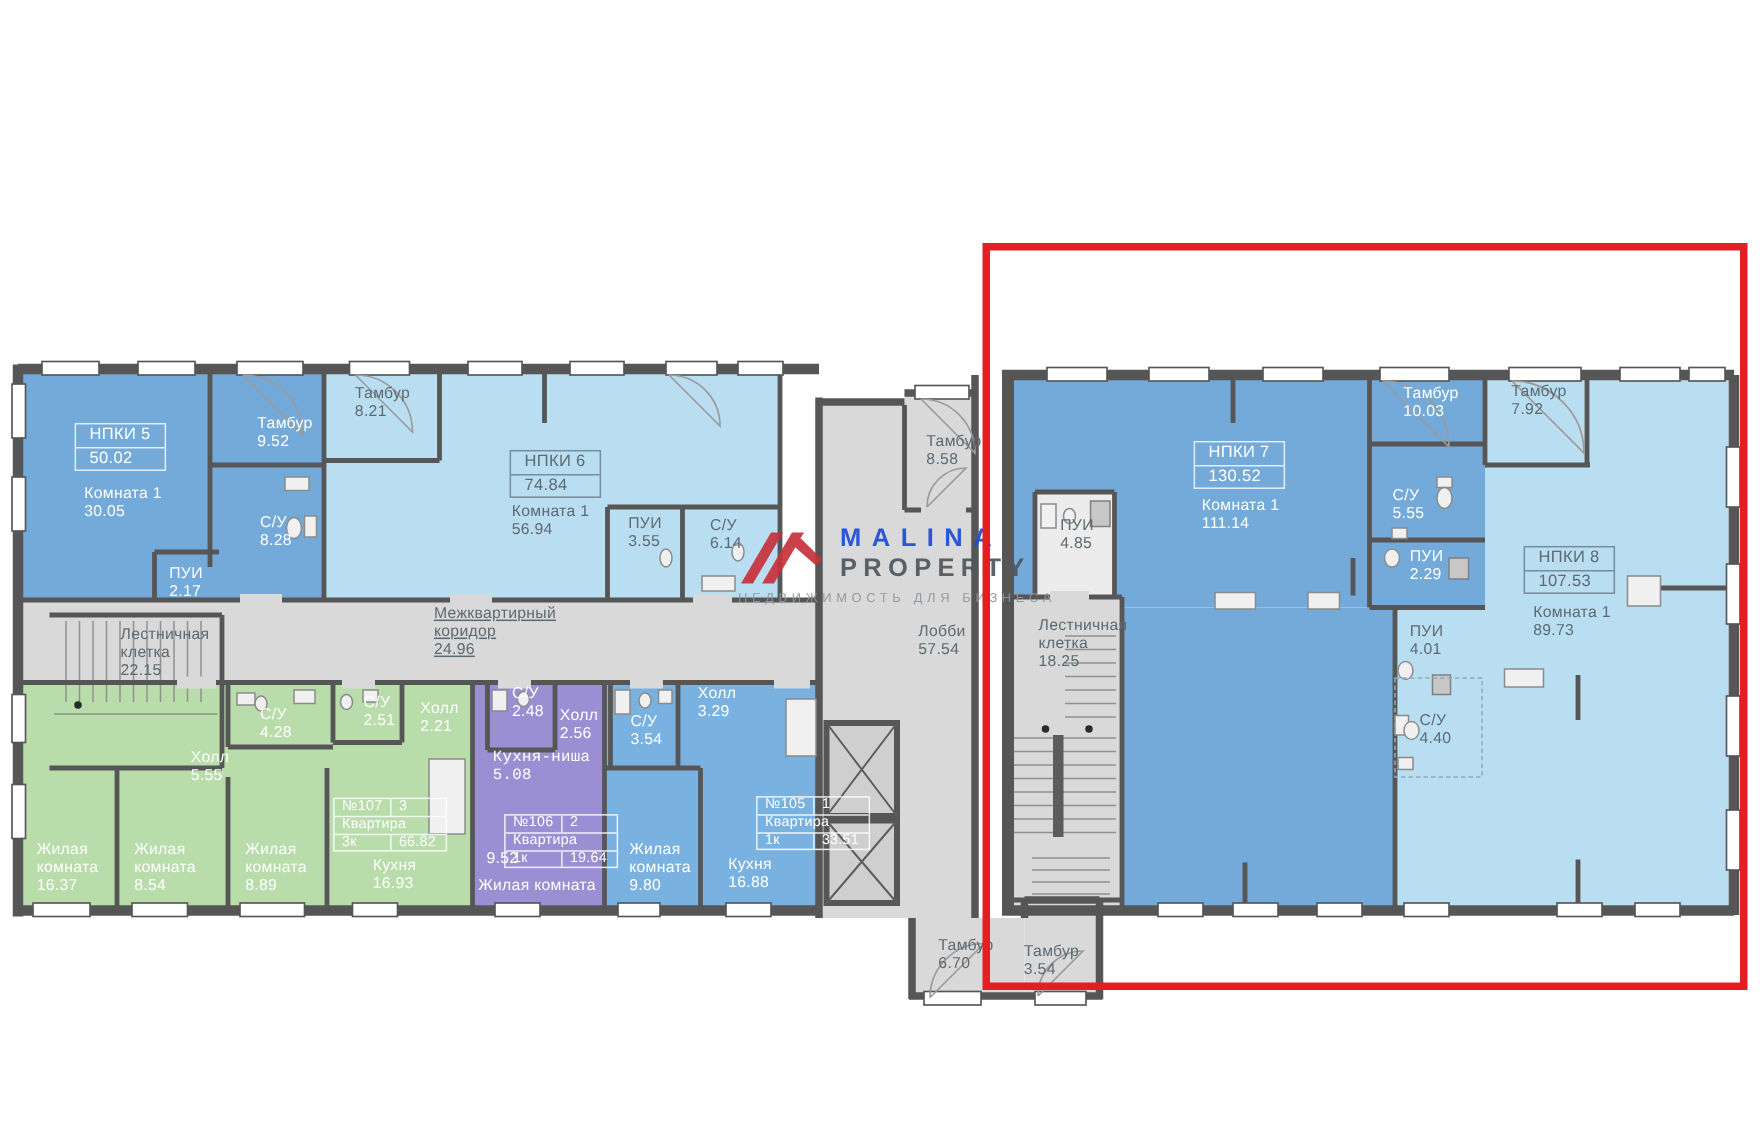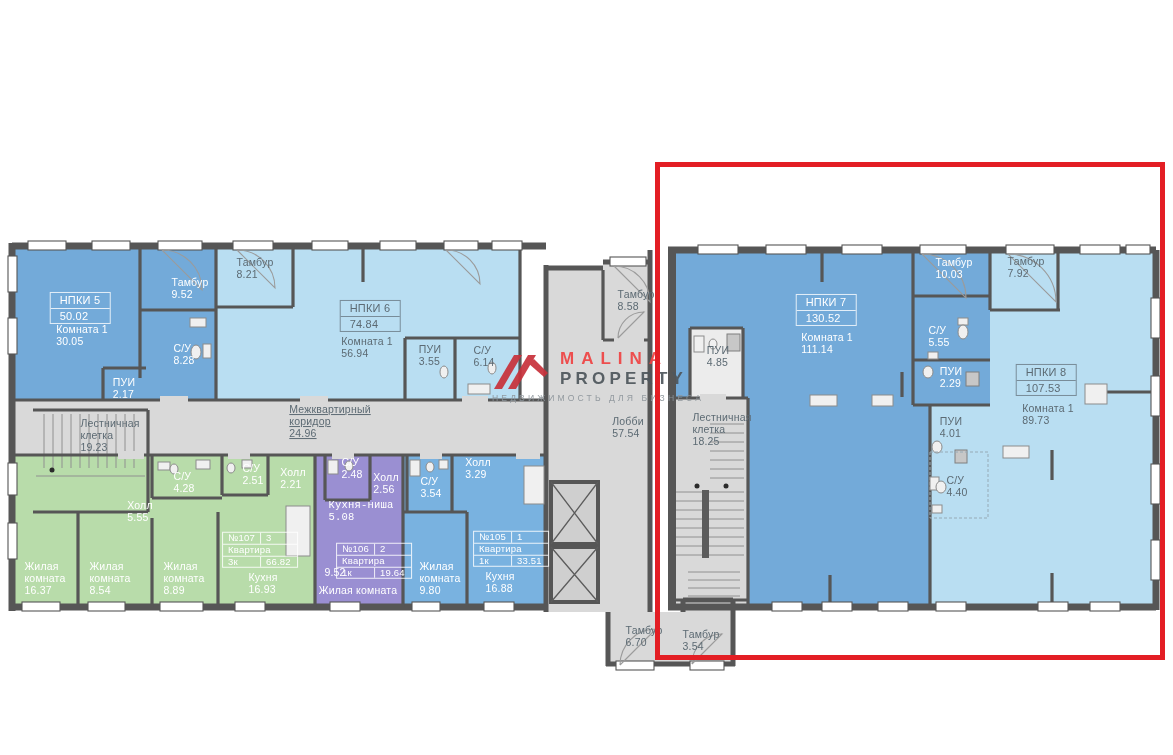--- a/index.html
+++ b/index.html
@@ -42,21 +42,21 @@
   .aptbox .r:first-child{border-top:none;}
   .aptbox .c{flex:1;padding:0 5px;}
   .aptbox .c+.c{border-left:1px solid rgba(255,255,255,.85);flex:0 0 26px;}
   
   .highlight{position:absolute;left:655px;top:162px;width:500px;height:488px;
              border:5px solid var(--red);z-index:6;}
   
   .watermark{position:absolute;left:492px;top:347px;z-index:5;opacity:.93;}
   .wm-row{display:flex;align-items:center;gap:10px;}
   .wm-text{display:flex;flex-direction:column;}
-  .wm-line1{font-size:17px;font-weight:700;letter-spacing:7px;color:#ef4444;}
+  .wm-line1{font-size:17px;font-weight:700;letter-spacing:7px;color:#1d4ed8;}
   .wm-line2{font-size:17px;font-weight:700;letter-spacing:4.2px;color:#4f575d;}
   .wm-tag{margin-top:2px;font-size:8.6px;letter-spacing:3.1px;color:#8d959b;}
 </style>
 </head>
 <body>
 
 <div class="stage">
 
   <svg class="plan-svg" width="1173" height="755" viewBox="0 0 1173 755">
 
@@ -221,41 +221,41 @@
       <ellipse class="fx" cx="941" cy="487" rx="5" ry="6"></ellipse>
       <rect class="fx" x="932" y="505" width="10" height="8"></rect>
       <rect class="fx" x="810" y="395" width="27" height="11"></rect>
       <rect class="fx" x="872" y="395" width="21" height="11"></rect>
       <rect class="fx" x="1085" y="384" width="22" height="20"></rect>
       <rect class="fx" x="1003" y="446" width="26" height="12"></rect>
     </g>
   </svg>
 
   <div id="labels">
-      <div class="lbl light titlebox" style="left: 80px; top: 308px; border-radius: 16px;"><div class="tbx"><div class="row">НПКИ 5</div><div class="row">50.02</div></div></div>
+      <div class="lbl light titlebox" style="left: 80px; top: 298px; border-radius: 16px;"><div class="tbx"><div class="row">НПКИ 5</div><div class="row">50.02</div></div></div>
       <div class="lbl light" style="left: 82px; top: 336px;">
         <div>Комната 1</div>
         <div>30.05</div>
       </div>
       <div class="lbl light" style="left: 190px; top: 289px;">
         <div>Тамбур</div>
         <div>9.52</div>
       </div>
       <div class="lbl light" style="left: 184px; top: 355px;">
         <div>С/У</div>
         <div>8.28</div>
       </div>
       <div class="lbl light" style="left: 124px; top: 389px;">
         <div>ПУИ</div>
         <div>2.17</div>
       </div>
       <div class="lbl dark" style="left: 110px; top: 436px;">
         <div>Лестничная</div>
         <div>клетка</div>
-        <div>19.23</div>
+        <div>22.15</div>
       </div>
       <div class="lbl dark" style="left: 255px; top: 269px;">
         <div>Тамбур</div>
         <div>8.21</div>
       </div>
       <div class="lbl dark titlebox" style="left: 370px; top: 316px;"><div class="tbx"><div class="row">НПКИ 6</div><div class="row">74.84</div></div></div>
       <div class="lbl dark" style="left: 367px; top: 348px;">
         <div>Комната 1</div>
         <div>56.94</div>
       </div>
@@ -349,21 +349,21 @@
       </div>
       <div class="lbl light" style="left: 478px; top: 469px;">
         <div>Холл</div>
         <div>3.29</div>
       </div>
       <div class="lbl light" style="left: 440px; top: 579px;">
         <div>Жилая</div>
         <div>комната</div>
         <div>9.80</div>
       </div>
-      <div class="lbl light aptbox" style="left: 511px; top: 549px;"><div class="tbl"><div class="r">
+      <div class="lbl light aptbox" style="left: 542px; top: 549px;"><div class="tbl"><div class="r">
             <div class="c">№105</div>
             <div class="c">1</div>
           </div><div class="r">
             <div class="c">Квартира</div>
           </div><div class="r">
             <div class="c">1к</div>
             <div class="c">33.51</div>
           </div></div></div>
       <div class="lbl light" style="left: 500px; top: 583px;">
         <div>Кухня</div>

